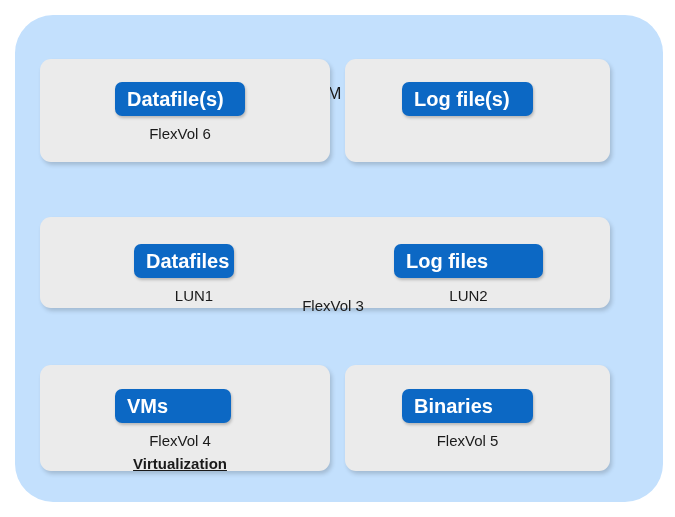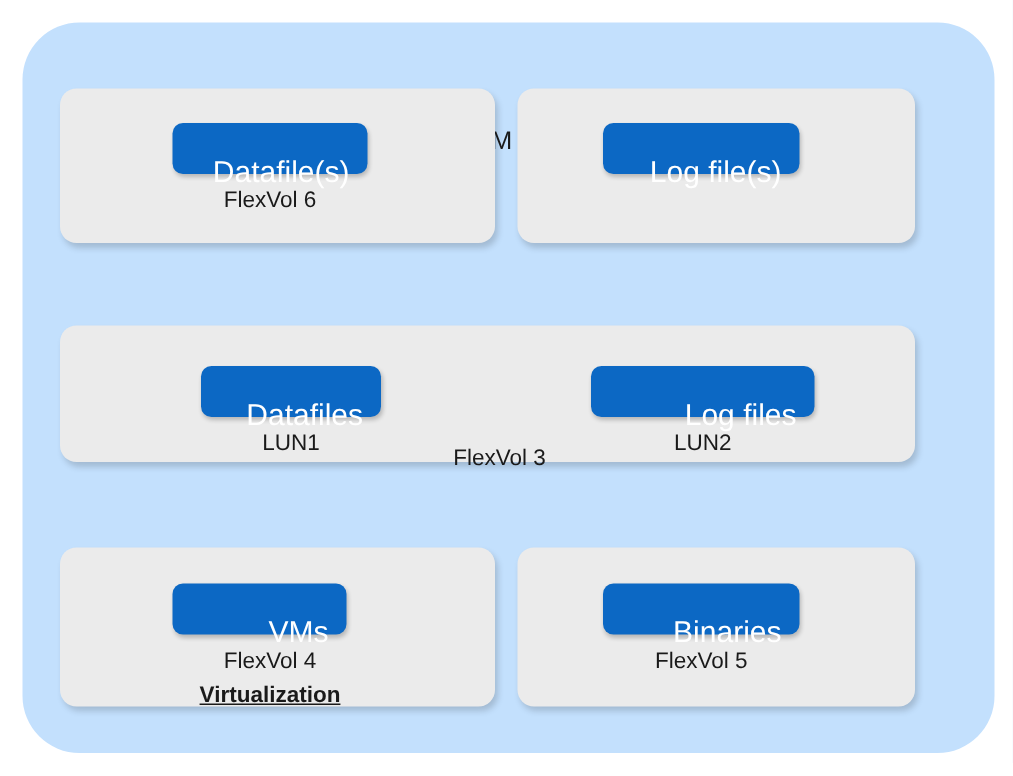--- a/index.html
+++ b/index.html
@@ -62,29 +62,29 @@
   .card-r2   { left: 25px;  top: 202px; width: 570px; height: 91px;  }
   .card-r3c1 { left: 25px;  top: 350px; width: 290px; height: 106px; }
   .card-r3c2 { left: 330px; top: 350px; width: 265px; height: 106px; }
 
   
   .badge {
     position: absolute;
     background: #0c68c4;
     color: #ffffff;
     border-radius: 7px;
-    font-weight: normal;
+    font-weight: bold;
     font-size: 20px;
     line-height: 34px;
     height: 34px;
-    text-align: right;
+    text-align: left;
     white-space: nowrap;
     box-shadow: 1px 2px 3px rgba(0,0,0,0.22);
     box-sizing: border-box;
-    padding: 16px 12px;
+    padding: 0 12px;
   }
 
   
   .sublabel {
     position: absolute;
     font-size: 15px;
     color: #1a1a1a;
     text-align: center;
     white-space: nowrap;
     font-weight: 400;
@@ -92,21 +92,21 @@
   .sublabel.bold { font-weight: bold; }
 
   
   .badge-datafiles  { left: 100px; top: 67px; width: 130px; }
   .lbl-flexvol1     { left: 100px; top: 110px; width: 130px; }
 
   .badge-logfiles   { left: 387px; top: 67px; width: 131px; }
   .lbl-flexvol2     { left: 387px; top: 110px; width: 131px; }
 
   
-  .badge-datafiles2 { left: 119px; top: 229px; width: 120px; }
+  .badge-datafiles2 { left: 119px; top: 229px; width: 100px; }
   .lbl-lun1         { left: 119px; top: 272px; width: 120px; }
 
   .badge-logfiles2  { left: 379px; top: 229px; width: 149px; }
   .lbl-lun2         { left: 379px; top: 272px; width: 149px; }
 
   .lbl-flexvol3     { left: 258px; top: 282px; width: 120px; text-align: center; }
 
   
   .badge-vms        { left: 100px; top: 374px; width: 116px; }
   .lbl-flexvol4     { left: 100px; top: 417px; width: 130px; }

